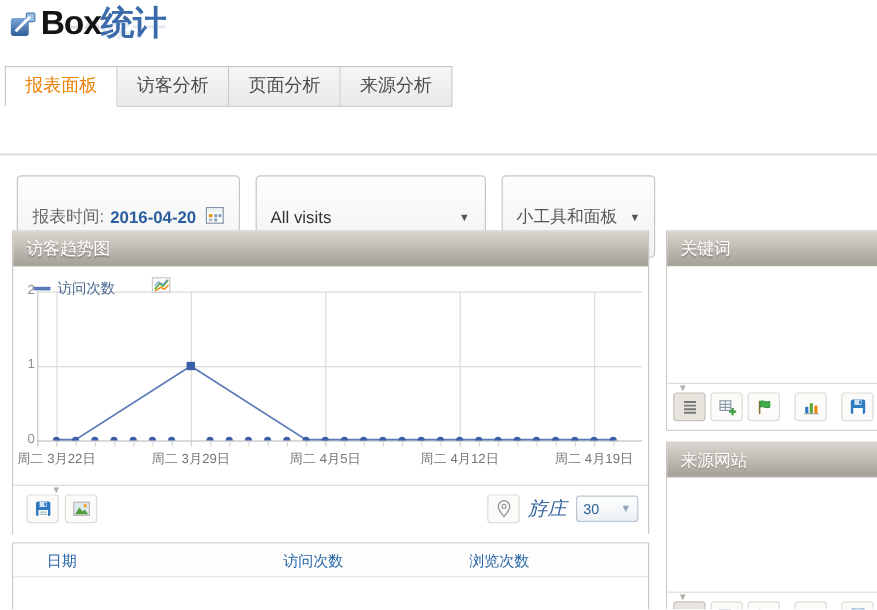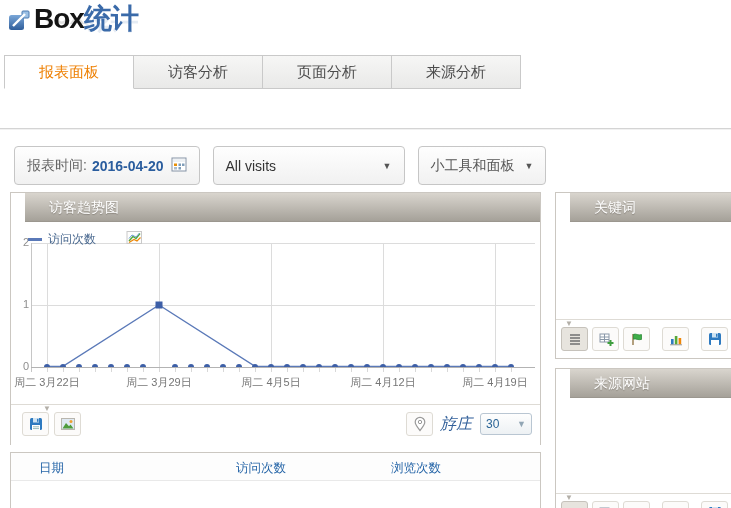--- a/index.html
+++ b/index.html
@@ -10,43 +10,43 @@
   .logo{position:absolute;left:8px;top:4px;display:flex;align-items:flex-start;cursor:pointer;}
   .logo-icon{margin:6px 4px 0 0;}
   .logo-words{position:relative;line-height:30px;}
   .logo-main{font-size:28px;font-weight:bold;letter-spacing:-1px;color:#141414;white-space:nowrap;}
   .logo-main .cn{color:#3a6aa9;}
   .logo-reflect{position:absolute;left:0;top:29px;height:15px;overflow:hidden;opacity:.13;
                 transform:scaleY(-1);transform-origin:top;pointer-events:none;}
 
   
   .tabs{position:absolute;left:4px;top:55px;display:flex;}
-  .tab{height:32px;line-height:32px;padding:0 34px;font-size:15px;color:#4c4c4c;
+  .tab{height:32px;line-height:32px;padding:0 16px;font-size:15px;color:#4c4c4c;
        background:linear-gradient(#f6f6f5,#e9e9e8);
        border:1px solid #c9c9c9;border-left:none;cursor:pointer;}
   .tab:first-child{border-left:1px solid #c9c9c9;}
   .tab.active{background:#fff;border-bottom:1px solid #fff;color:#ee7f01;}
 
   
   .rule{position:absolute;left:0;top:128px;width:731px;height:1px;background:#d4d4d4;
         box-shadow:0 1px 0 #f1f1f1;}
   .toolbar{position:absolute;left:14px;top:146px;display:flex;align-items:center;}
-  .tbtn{display:inline-flex;align-items:center;height:35px;padding:1px 12px;margin-right:13px;
+  .tbtn{display:inline-flex;align-items:center;height:35px;padding:16px 12px;margin-right:13px;
         border:1px solid #c6c6c6;border-radius:4px;font-size:14px;color:#555;cursor:pointer;
         background:linear-gradient(#fefefe,#f1f1f1);}
   .tbtn .lbl{color:#666;}
   .tbtn .dateval{color:#2a5d9e;font-weight:bold;margin:0 7px 0 5px;}
   .tbtn-seg{width:166px;justify-content:space-between;color:#333;text-align:right;}
   .caret{font-size:9px;color:#555;margin-left:10px;}
 
   
   .widget{position:absolute;background:#fff;border:1px solid #cbc7c1;}
-  .whead{height:28px;line-height:28px;padding-left:24px;font-size:14px;color:#fff;
+  .whead{height:28px;line-height:28px;padding-left:11px;font-size:14px;color:#fff;
          text-shadow:0 1px 1px rgba(60,55,45,.35);cursor:move;
-         background:linear-gradient(#d9d5ce,#a5a199);border-bottom:1px solid #9b978f;margin-left:14px;}
+         background:linear-gradient(#d9d5ce,#a5a199);border-bottom:1px solid #9b978f;}
   .wfoot{position:relative;border-top:1px solid #dedbd5;background:#fff;}
   .collapse-tri{position:absolute;top:0px;font-size:8px;color:#b3afa8;line-height:8px;}
   .icon-btn{display:inline-flex;align-items:center;justify-content:center;width:25px;height:22px;
             border:1px solid #dedbd4;border-radius:3px;background:#fcfbfa;cursor:pointer;}
   .icon-btn.selected{background:#e7e4de;border-color:#c6c2bb;}
 
   
   .w-visits{left:10px;top:192px;width:529px;height:251px;}
   .chart-area{position:relative;height:182px;}
   .legend{position:absolute;left:17px;top:8px;display:flex;align-items:center;gap:6px;z-index:2;}

